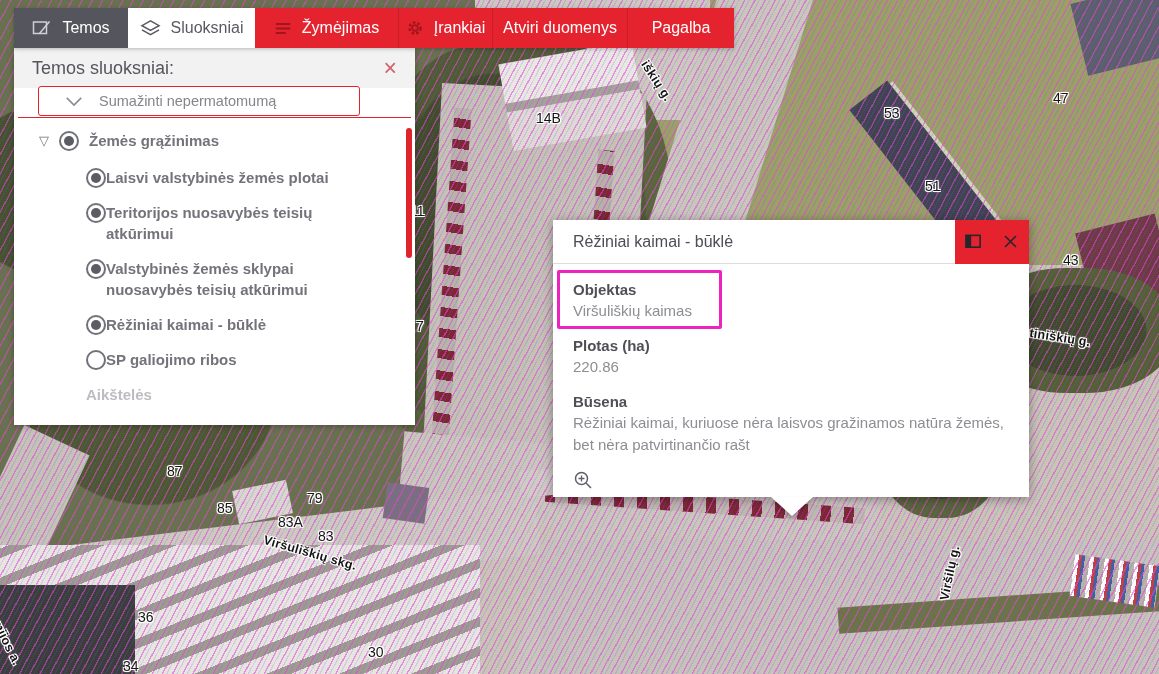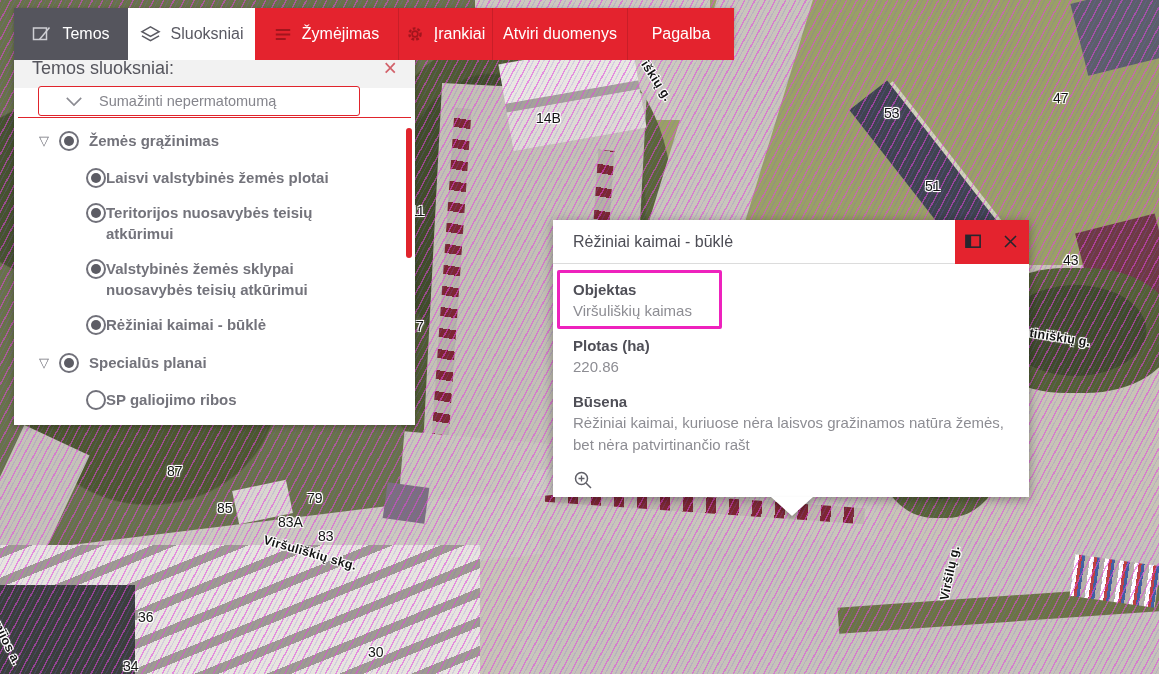--- a/index.html
+++ b/index.html
@@ -56,21 +56,21 @@
 
   
   .map-labels span{position:absolute;white-space:nowrap;color:#141414;
     text-shadow:-1px -1px 0 #fff,1px -1px 0 #fff,-1px 1px 0 #fff,1px 1px 0 #fff,0 0 3px #fff;}
   .map-labels .num{font-size:14px;font-weight:400;}
   .map-labels .street{font-size:12.5px;font-weight:700;letter-spacing:.3px;}
 
   
   .topnav{position:absolute;left:14px;top:8px;height:40px;display:flex;z-index:30;
     box-shadow:0 1px 4px rgba(0,0,0,.25);}
-  .tab{display:flex;align-items:center;justify-content:center;gap:10px;height:52px;
+  .tab{display:flex;align-items:center;justify-content:center;gap:10px;height:40px;
     font-size:16px;cursor:pointer;}
   .tab-dark{width:114px;background:#55555d;color:#fff;}
   .tab-light{width:127px;background:#fff;color:#595962;}
   .tab-red{background:#e4232e;color:#fff;}
   .tab-red + .tab-red{border-left:1px solid rgba(0,0,0,.12);}
   .w-zym{width:143px}.w-ira{width:93px}.w-atv{width:134px}.w-pag{width:106px}
 
   
   .panel{position:absolute;left:14px;top:48px;width:369px;height:377px;background:#fff;
     z-index:25;box-shadow:0 1px 6px rgba(0,0,0,.3);overflow:hidden;padding-left:32px;}
@@ -237,25 +237,20 @@
         <span class="lbl">Teritorijos nuosavybės teisių atkūrimui</span>
       </div>
       <div class="c-row">
         <span class="radio checked"></span>
         <span class="lbl">Valstybinės žemės sklypai nuosavybės teisių atkūrimui</span>
       </div>
       <div class="c-row">
         <span class="radio checked"></span>
         <span class="lbl">Rėžiniai kaimai - būklė</span>
       </div>
-      <div class="g-row">
-        <span class="tri"></span>
-        <span class="radio checked"></span>
-        <span class="lbl">Specialūs planai</span>
-      </div>
       <div class="c-row">
         <span class="radio"></span>
         <span class="lbl">SP galiojimo ribos</span>
       </div>
       <div class="c-row muted">
 
         <span class="lbl">Aikštelės</span>
       </div>
     </div>
     <div class="scroll-thumb"></div>

